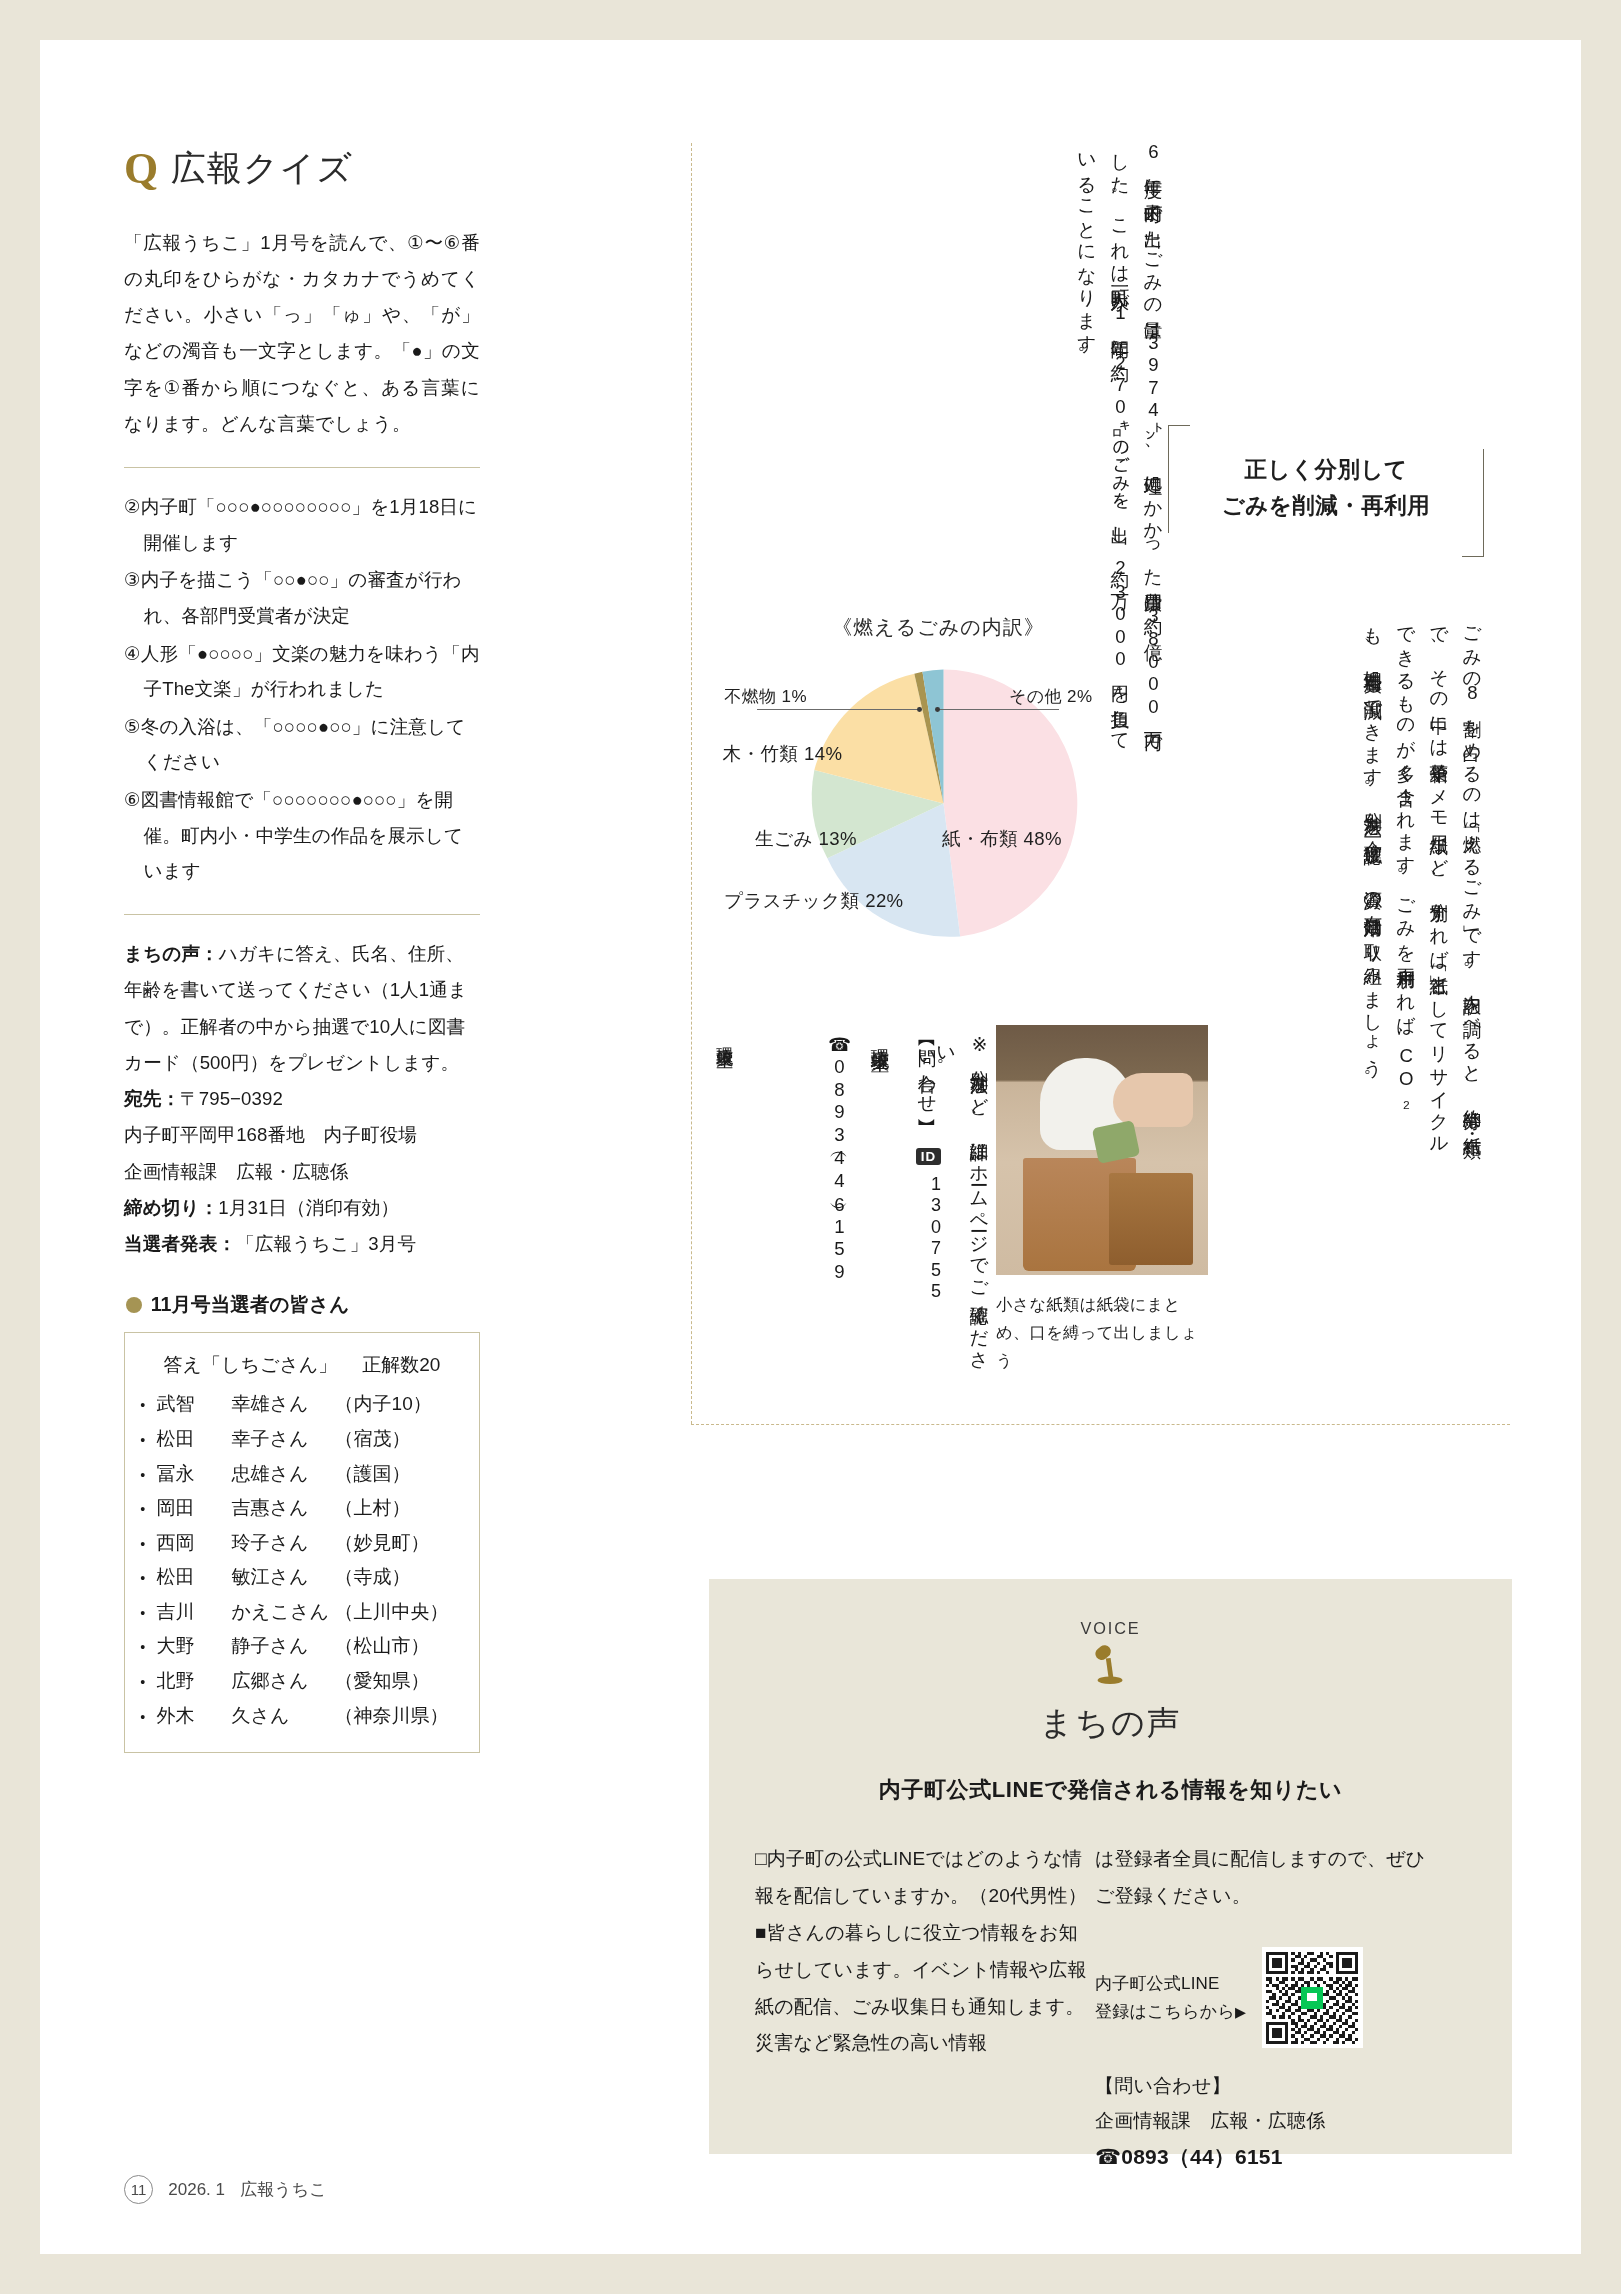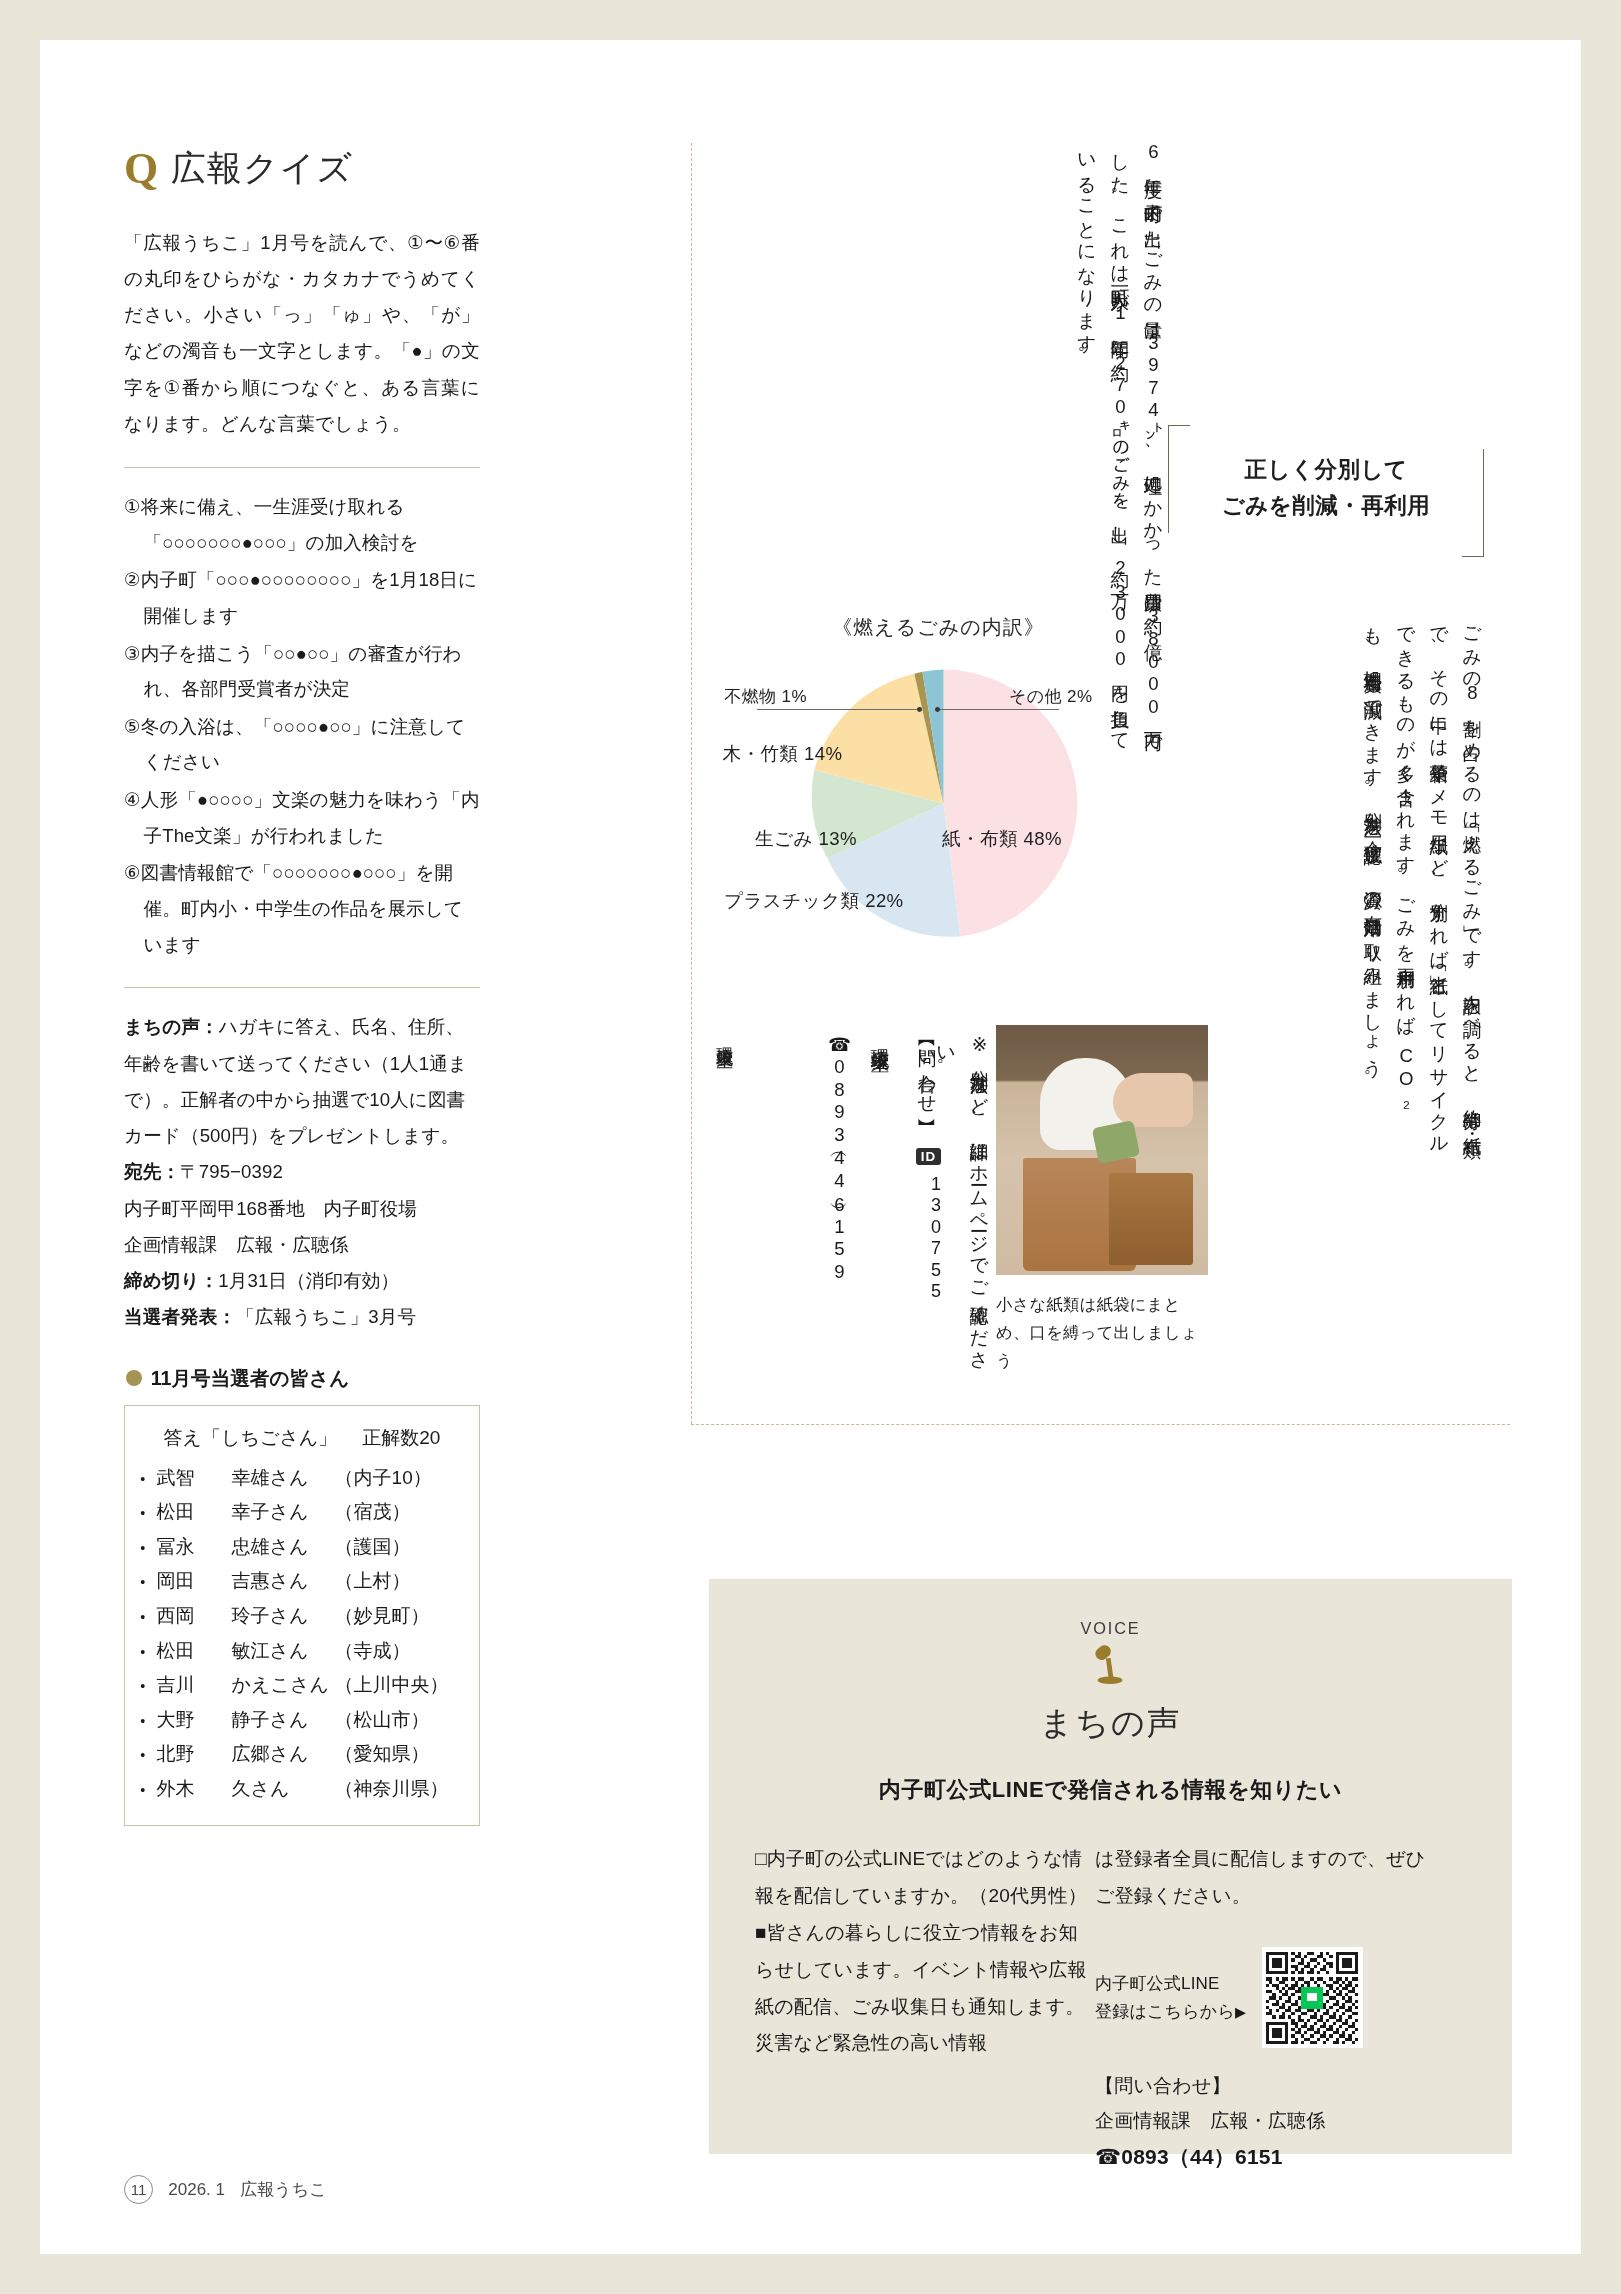--- a/index.html
+++ b/index.html
@@ -446,25 +446,24 @@
     <div class="quiz-head">
       <span class="quiz-q">Q</span>
       <span class="quiz-title">広報クイズ</span>
     </div>
 
     <p class="quiz-intro">「広報うちこ」1月号を読んで、①〜⑥番の丸印をひらがな・カタカナでうめてください。小さい「っ」「ゅ」や、「が」などの濁音も一文字とします。「●」の文字を①番から順につなぐと、ある言葉になります。どんな言葉でしょう。</p>
 
     <div class="rule"></div>
 
     <ul class="q-list">
-      <li>①将来に備え、一生涯受け取れる「○○○○○○○●○○○」の加入検討を</li>
       <li>②内子町「○○○●○○○○○○○○」を1月18日に開催します</li>
       <li>③内子を描こう「○○●○○」の審査が行われ、各部門受賞者が決定</li>
+      <li>④人形「●○○○○」文楽の魅力を味わう「内子The文楽」が行われました</li>
       <li>⑤冬の入浴は、「○○○○●○○」に注意してください</li>
-      <li>④人形「●○○○○」文楽の魅力を味わう「内子The文楽」が行われました</li>
       <li>⑥図書情報館で「○○○○○○○●○○○」を開催。町内小・中学生の作品を展示しています</li>
     </ul>
 
     <div class="rule"></div>
 
     <div class="apply-block">
       <div>
         <span class="lbl">まちの声：</span><span>ハガキに答え、氏名、住所、年齢を書いて送ってください（1人1通まで）。正解者の中から抽選で10人に図書カード（500円）をプレゼントします。</span>
       </div>
       <div>

